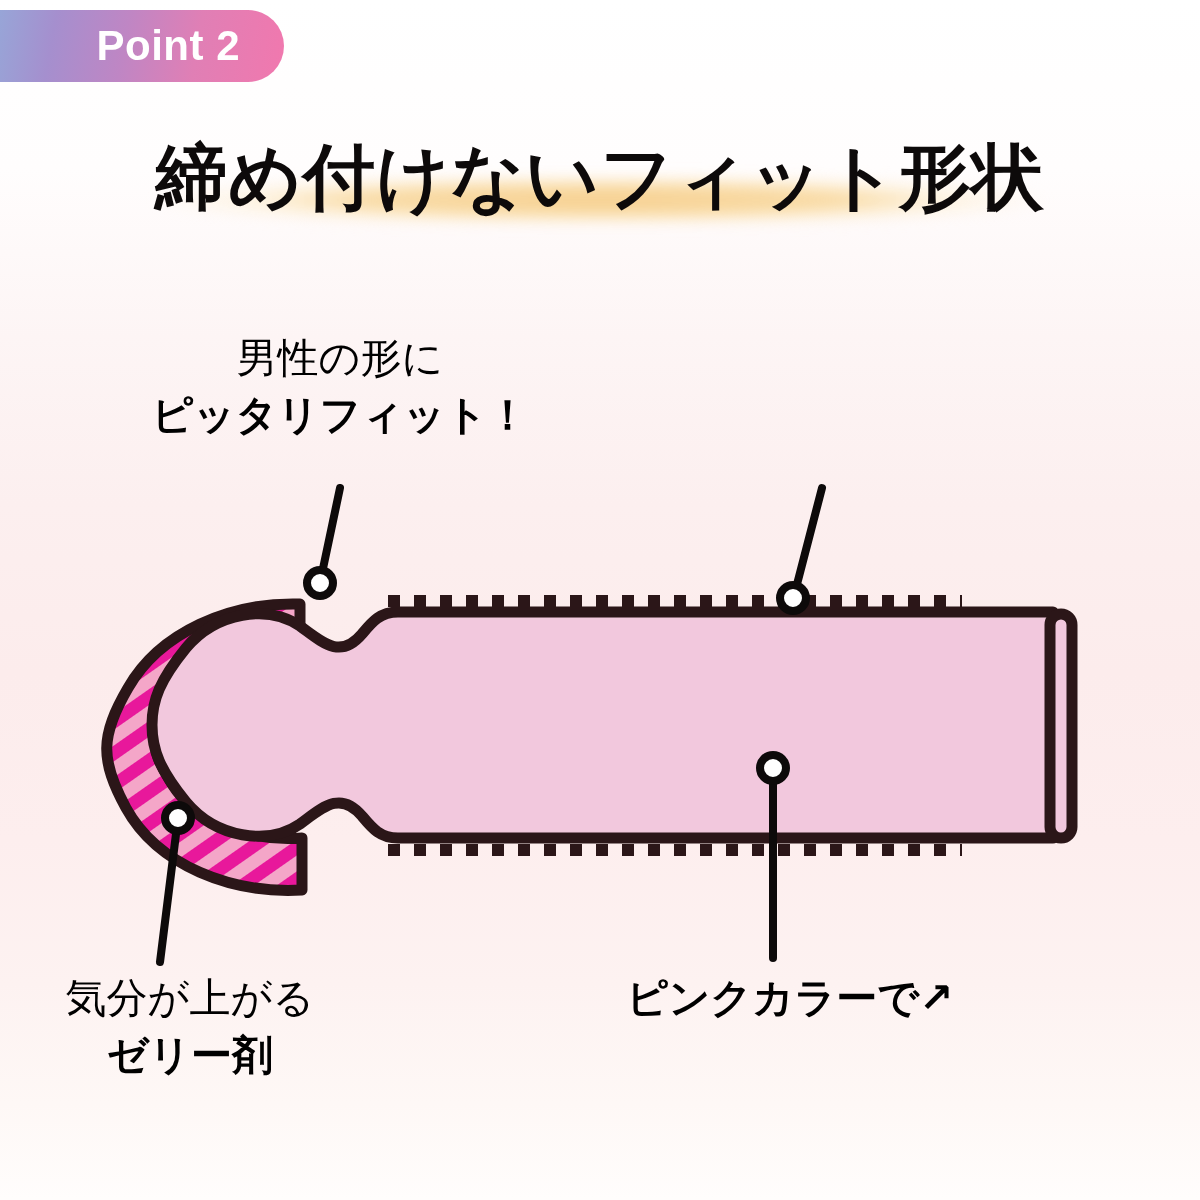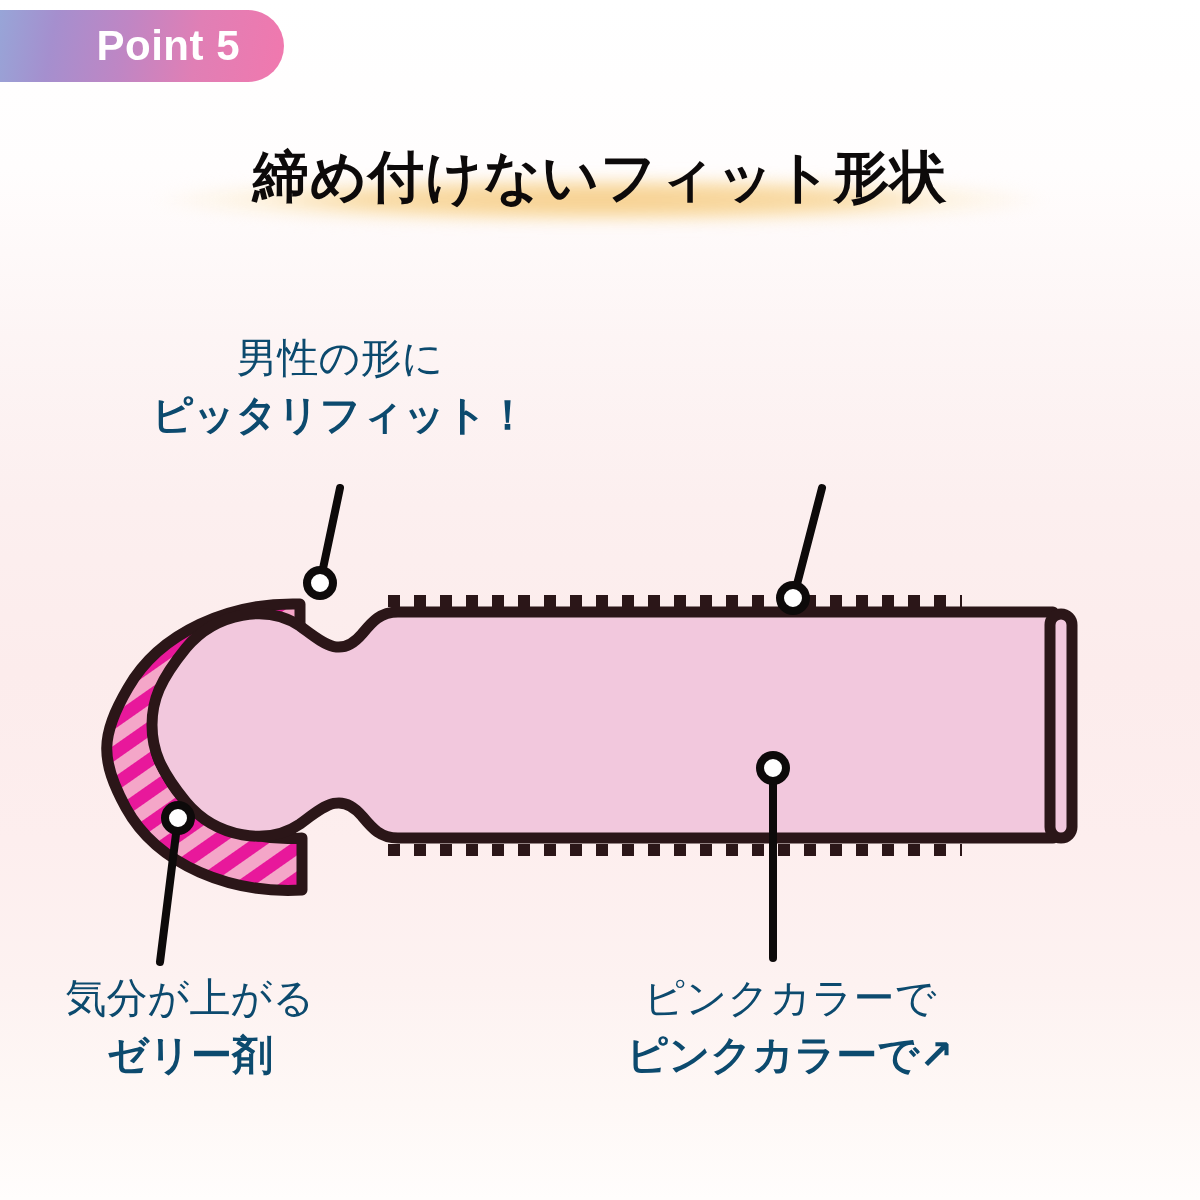--- a/index.html
+++ b/index.html
@@ -65,31 +65,31 @@
     top: 56px;
     width: 900px;
     height: 44px;
     border-radius: 22px;
     background: radial-gradient(ellipse 50% 60% at 50% 50%, #f6cf8e 0%, #f9dca8 55%, rgba(253,237,205,0.55) 78%, rgba(255,255,255,0) 100%);
     filter: blur(7px);
   }
   .title-text {
     position: relative;
     color: #0d0a0a;
-    font-size: 56px;
+    font-size: 72px;
     font-weight: bold;
     letter-spacing: 1px;
     white-space: nowrap;
     line-height: 1;
   }
 
   
   .label {
     position: absolute;
-    color: #0c4a6e;
+    color: #000000;
     font-size: 41px;
     line-height: 1.38;
     text-align: center;
     white-space: nowrap;
   }
   .label .l2 { display: block; font-weight: bold; }
 
   #label-fit      { left: 105px; top: 330px;  width: 470px; }
   #label-lube     { left: 640px; top: 340px;  width: 465px; }
   #label-jelly    { left: -10px; top: 970px;  width: 400px; }
@@ -102,21 +102,21 @@
     top: 0;
     width: 1200px;
     height: 1200px;
     pointer-events: none;
   }
 </style>
 </head>
 <body>
 
 <div class="badge">
-  <span class="badge-label">Point 5</span>
+  <span class="badge-label">Point 2</span>
 </div>
 
 <div class="title-wrap">
   <div class="title-highlight"></div>
   <div class="title-text">締め付けないフィット形状</div>
 </div>
 
 <svg id="illo" viewBox="0 0 1200 1200">
   <defs>
 
@@ -193,15 +193,14 @@
 
 <div class="label" id="label-lube">
 </div>
 
 <div class="label" id="label-jelly">
   <span>気分が上がる</span>
   <span class="l2">ゼリー剤</span>
 </div>
 
 <div class="label" id="label-color">
-  <span>ピンクカラーで</span>
   <span class="l2">ピンクカラーで↗</span>
 </div>
 
 </body></html>

